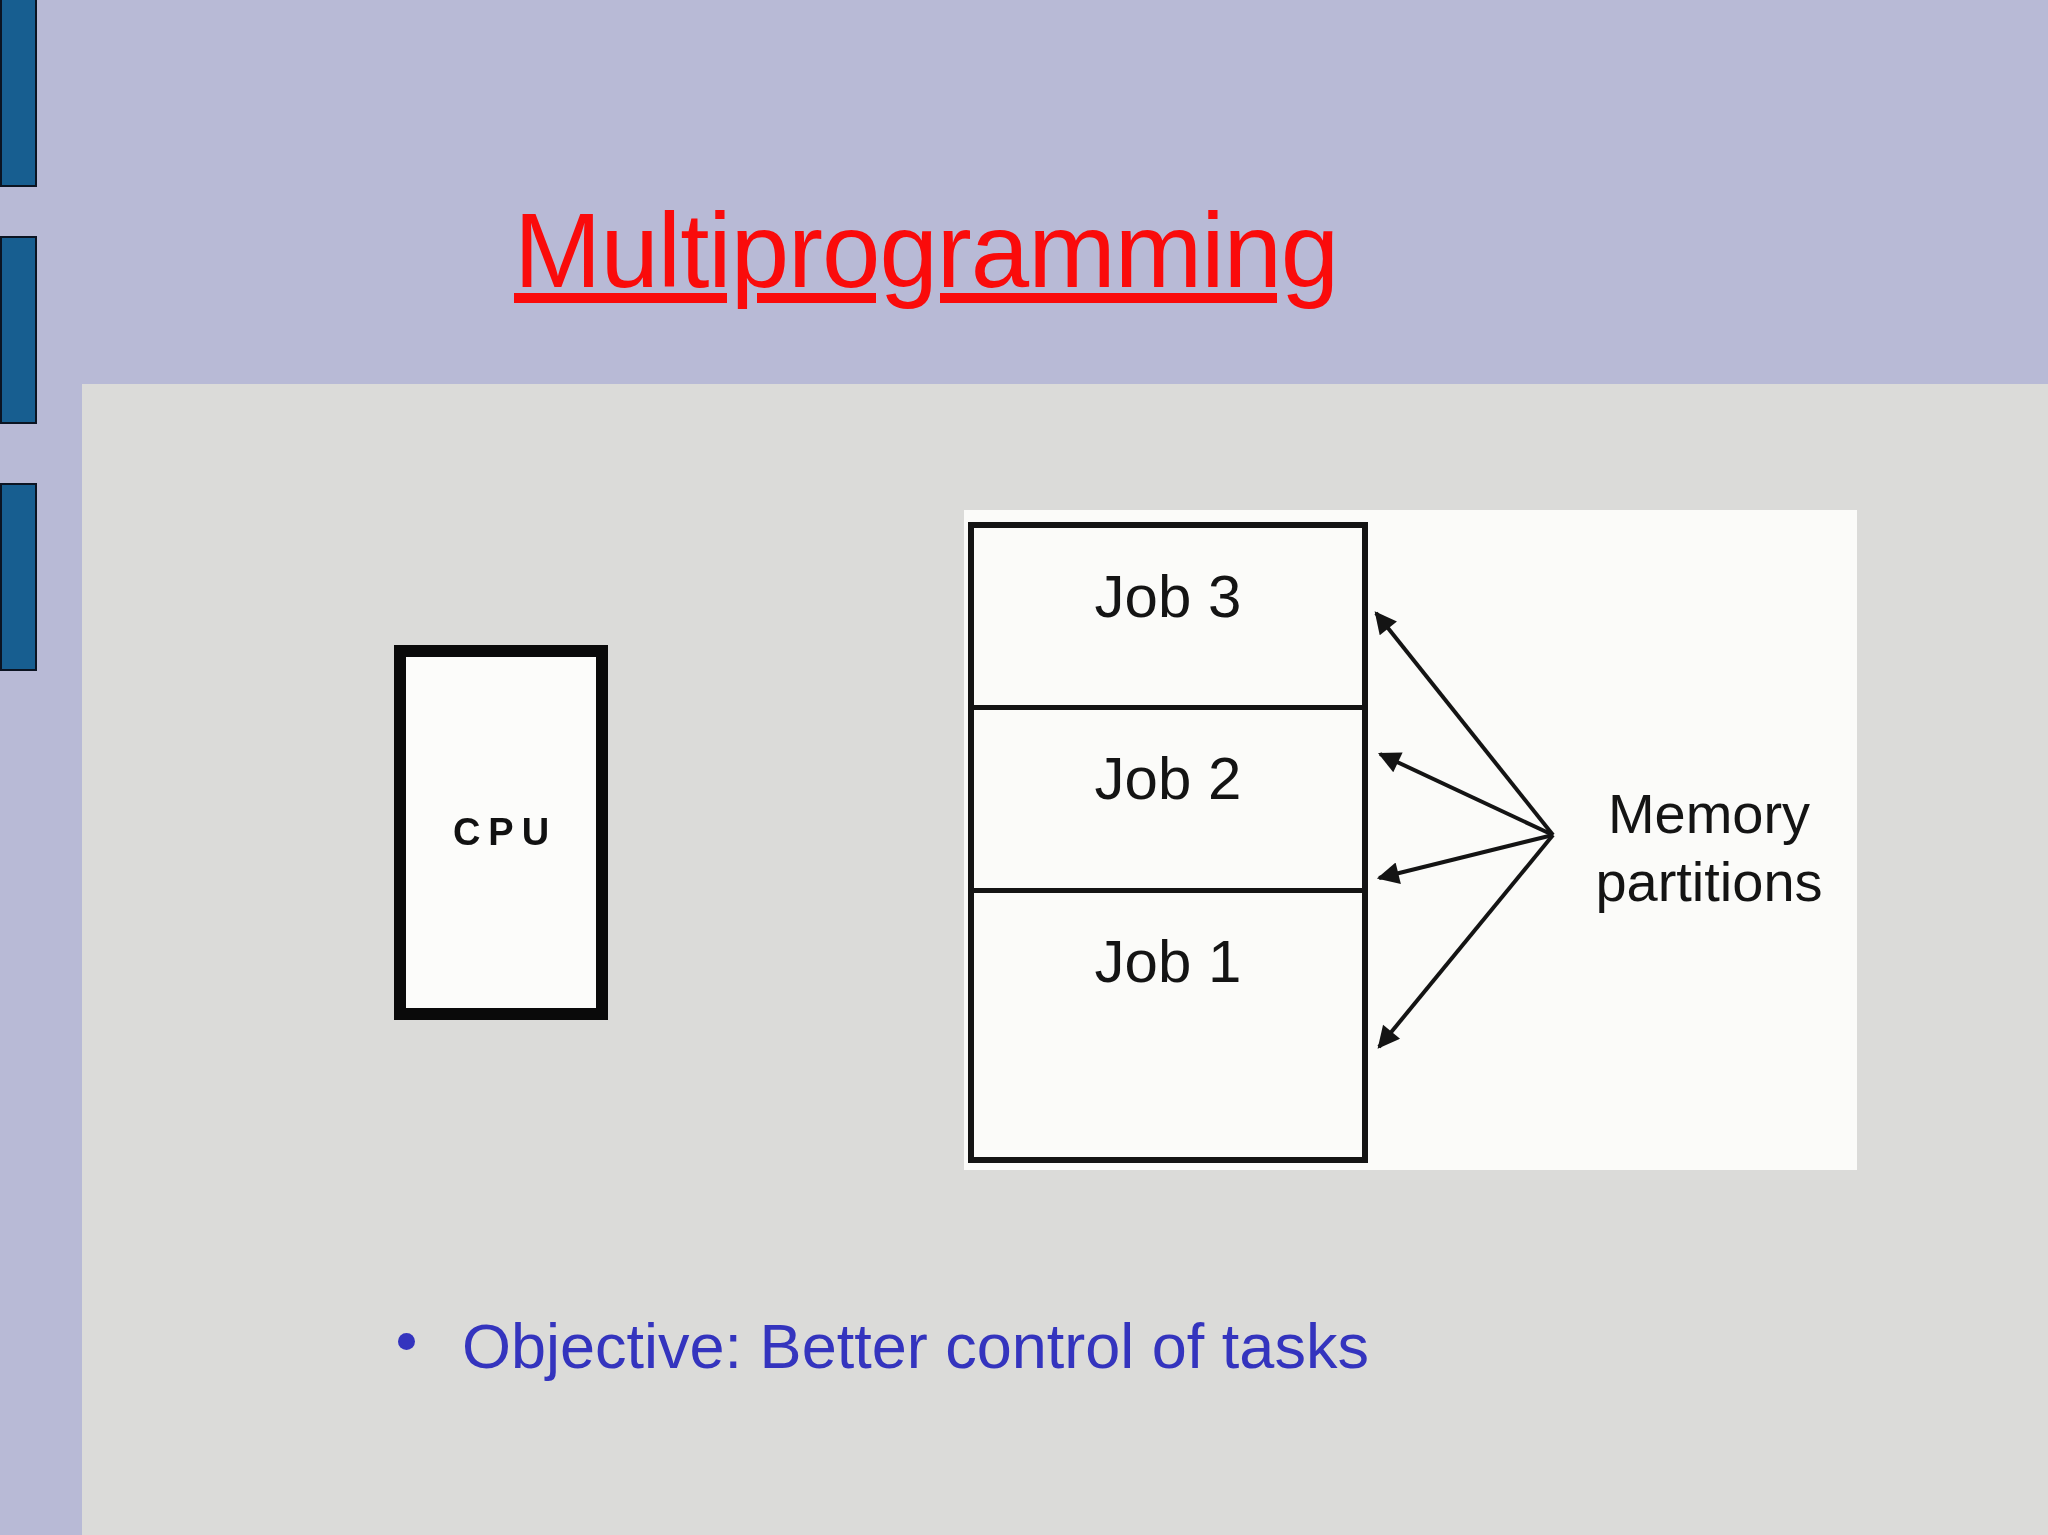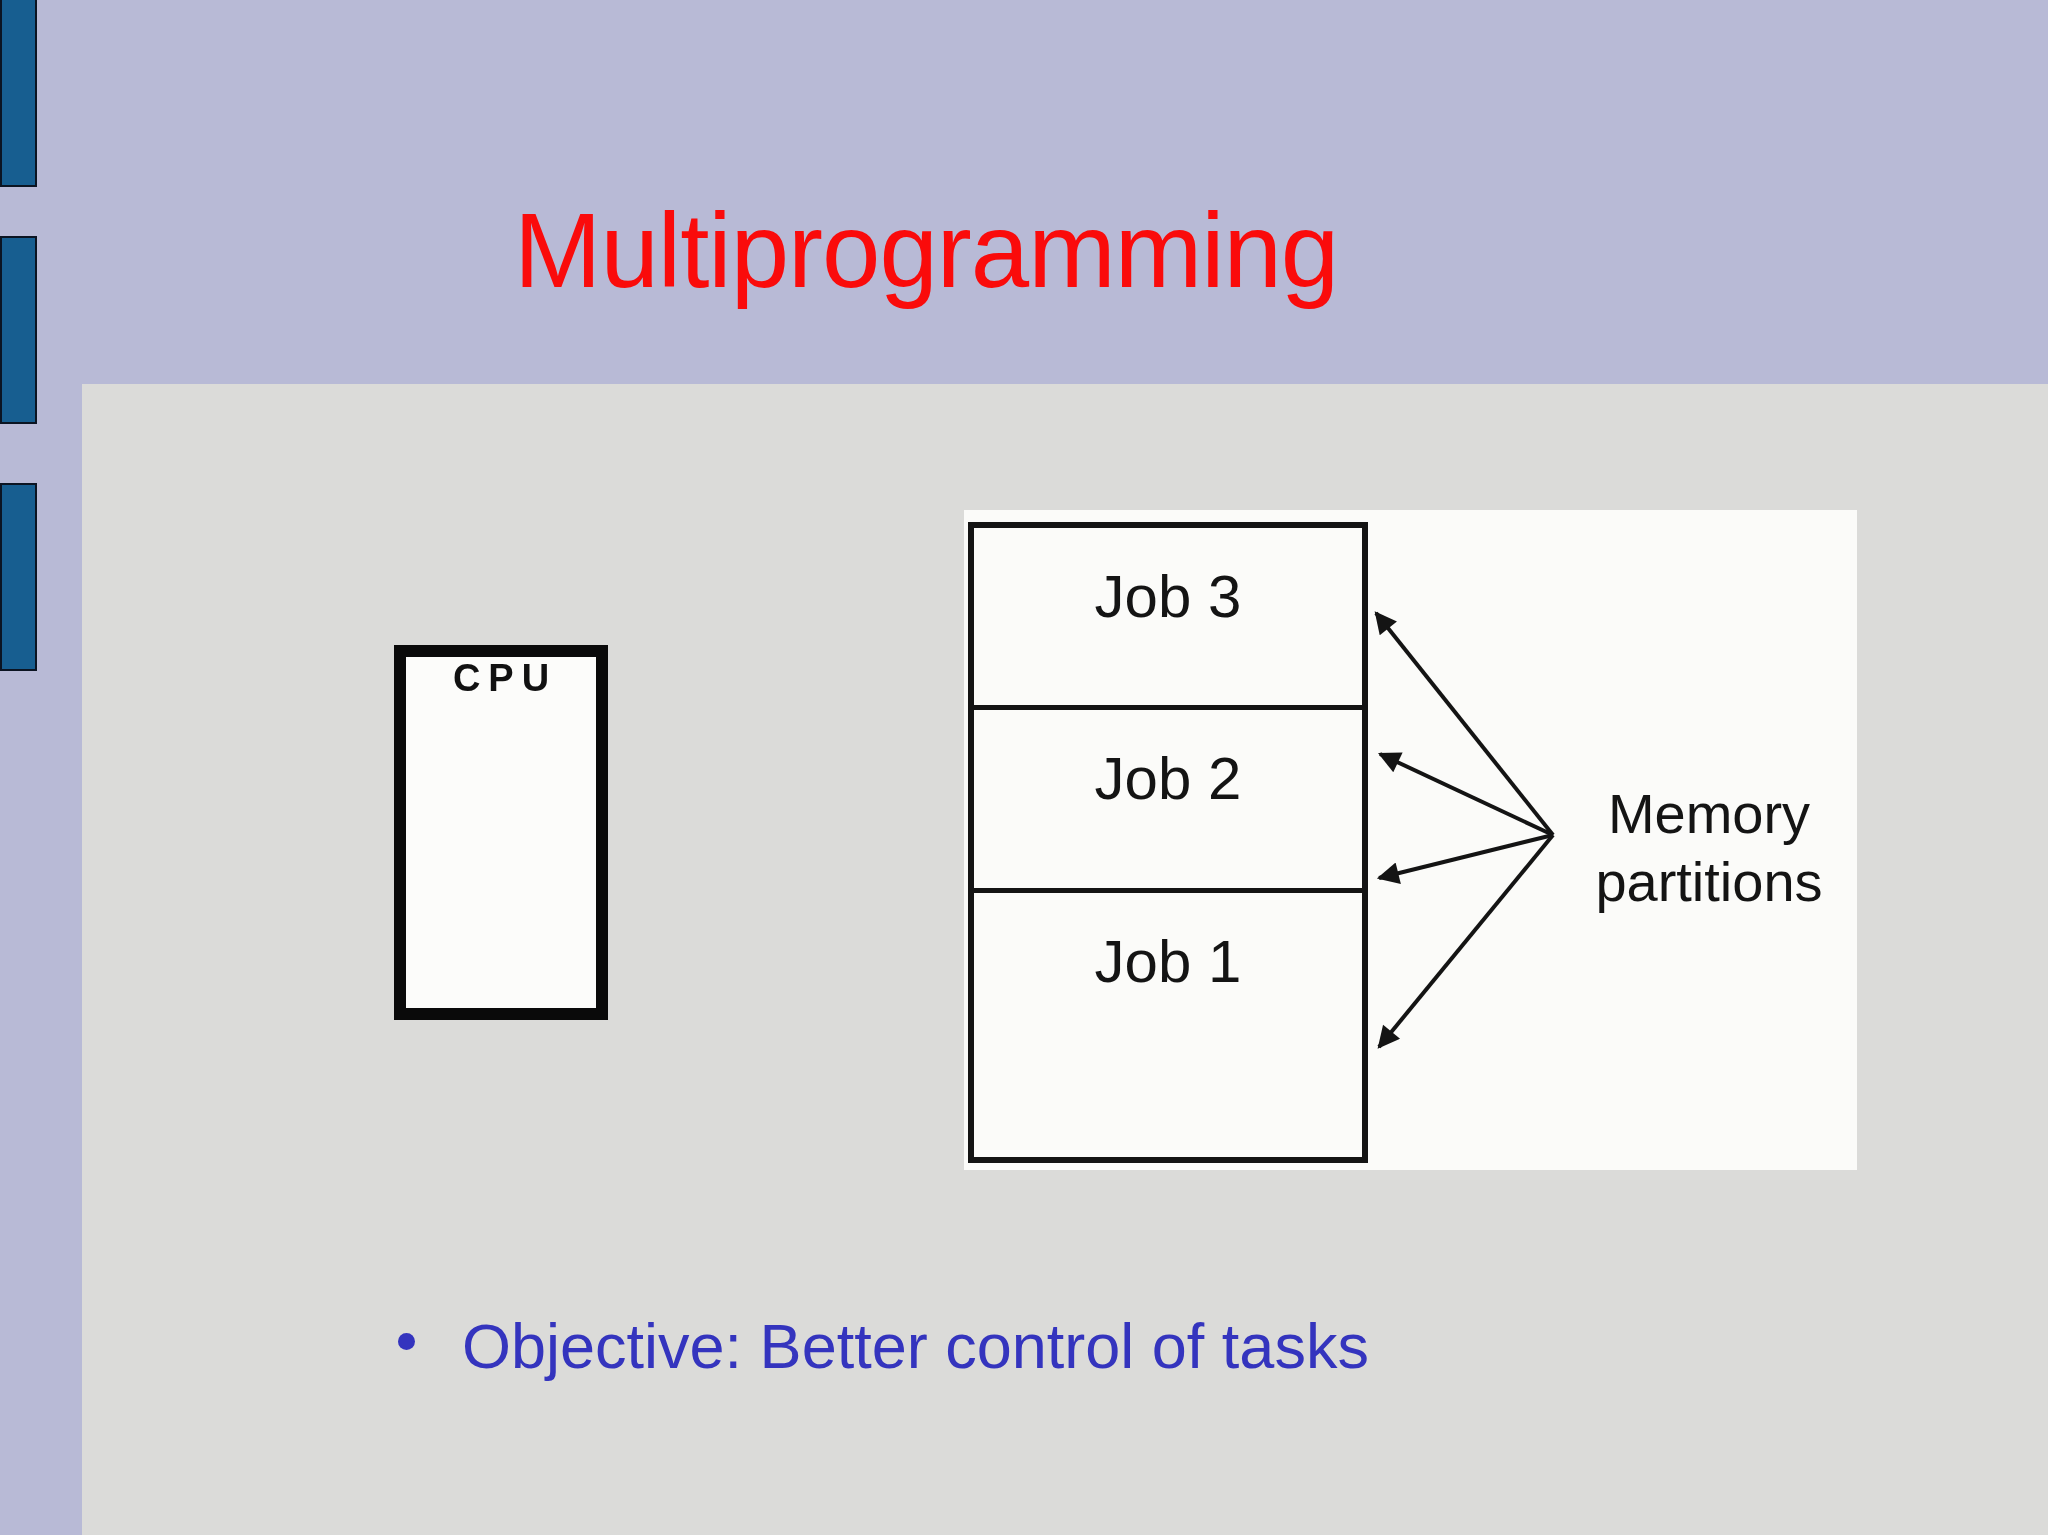--- a/index.html
+++ b/index.html
@@ -24,21 +24,21 @@
     position:absolute;left:0;width:37px;
     background:var(--bar);border:2px solid var(--bar-border);
   }
   .side-bar.b1{top:-3px;height:190px;}
   .side-bar.b2{top:236px;height:188px;}
   .side-bar.b3{top:483px;height:188px;}
   
   .slide-title{
     position:absolute;left:514px;top:198px;
     font-size:105px;line-height:1.0;color:var(--title);
-    white-space:nowrap;letter-spacing:-1px;
+    white-space:nowrap;letter-spacing:-1px;text-decoration:underline;
   }
   
   .diagram-panel{
     position:absolute;left:964px;top:510px;width:893px;height:660px;
     background:var(--diagram-bg);
   }
   
   .memory-table{
     position:absolute;left:4px;top:12px;width:400px;height:641px;
     border:6px solid var(--line);
@@ -59,21 +59,21 @@
   
   .memory-annotation{
     position:absolute;left:620px;top:270px;width:250px;
     font-size:56px;line-height:68px;color:var(--line);
     text-align:center;
   }
   
   .cpu-box{
     position:absolute;left:394px;top:645px;width:214px;height:375px;
     background:var(--box-bg);border:12px solid #0a0a0a;
-    display:flex;justify-content:center;
+    display:flex;align-items:center;justify-content:center;
   }
   .cpu-label{
     font-size:38px;font-weight:bold;letter-spacing:8px;
     padding-left:8px;color:#111;
   }
   
   .bullet-item{position:absolute;left:390px;top:1315px;display:flex;align-items:flex-start;}
   .bullet-dot{
     position:absolute;left:8px;top:18px;width:17px;height:17px;border-radius:50%;
     background:var(--bullet);

